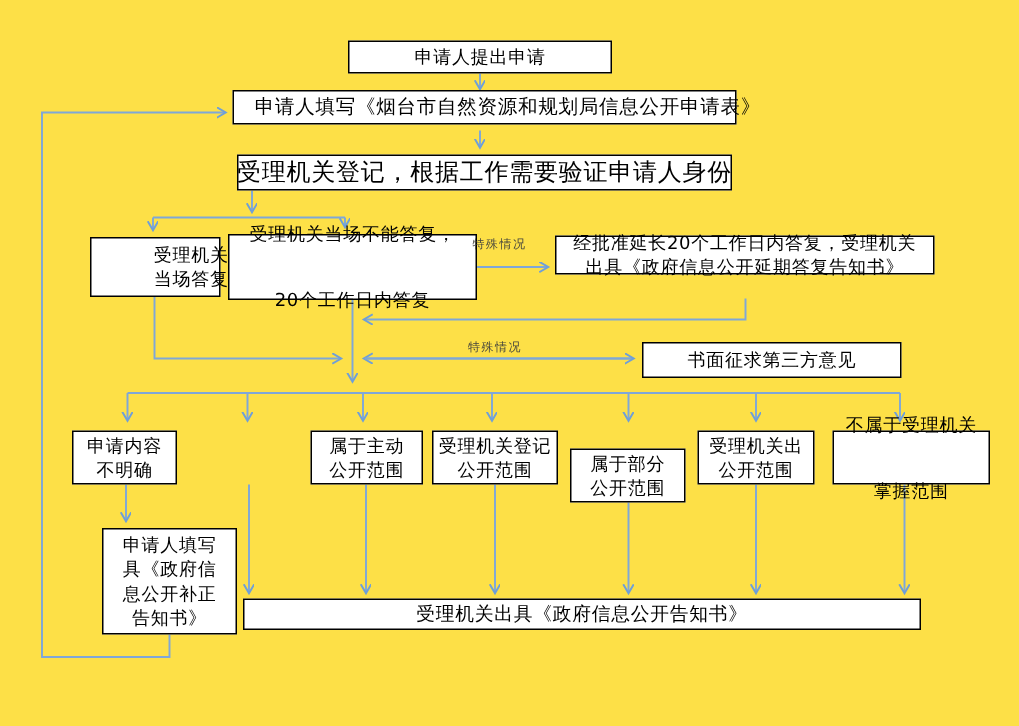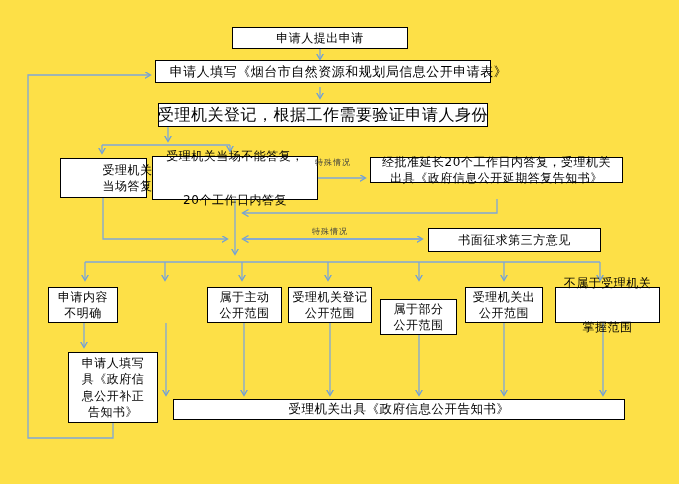--- a/index.html
+++ b/index.html
@@ -153,20 +153,20 @@
     <span class="ln">掌握范围</span>
   </div>
 
   <div class="node" style="left:68px;top:352px;width:90px;height:71px;">
     <span class="ln">申请人填写</span>
     <span class="ln">具《政府信</span>
     <span class="ln">息公开补正</span>
     <span class="ln">告知书》</span>
   </div>
 
-  <div class="node wide" style="left:173px;top:399px;width:452px;height:21px;">
+  <div class="node wide" style="left:162px;top:399px;width:452px;height:21px;">
     <span class="ln">受理机关出具《政府信息公开告知书》</span>
   </div>
 
   <div class="flabel" style="left:315px;top:157px;">特殊情况</div>
   <div class="flabel" style="left:312px;top:226px;">特殊情况</div>
 
 </div>
 
 </body></html>

